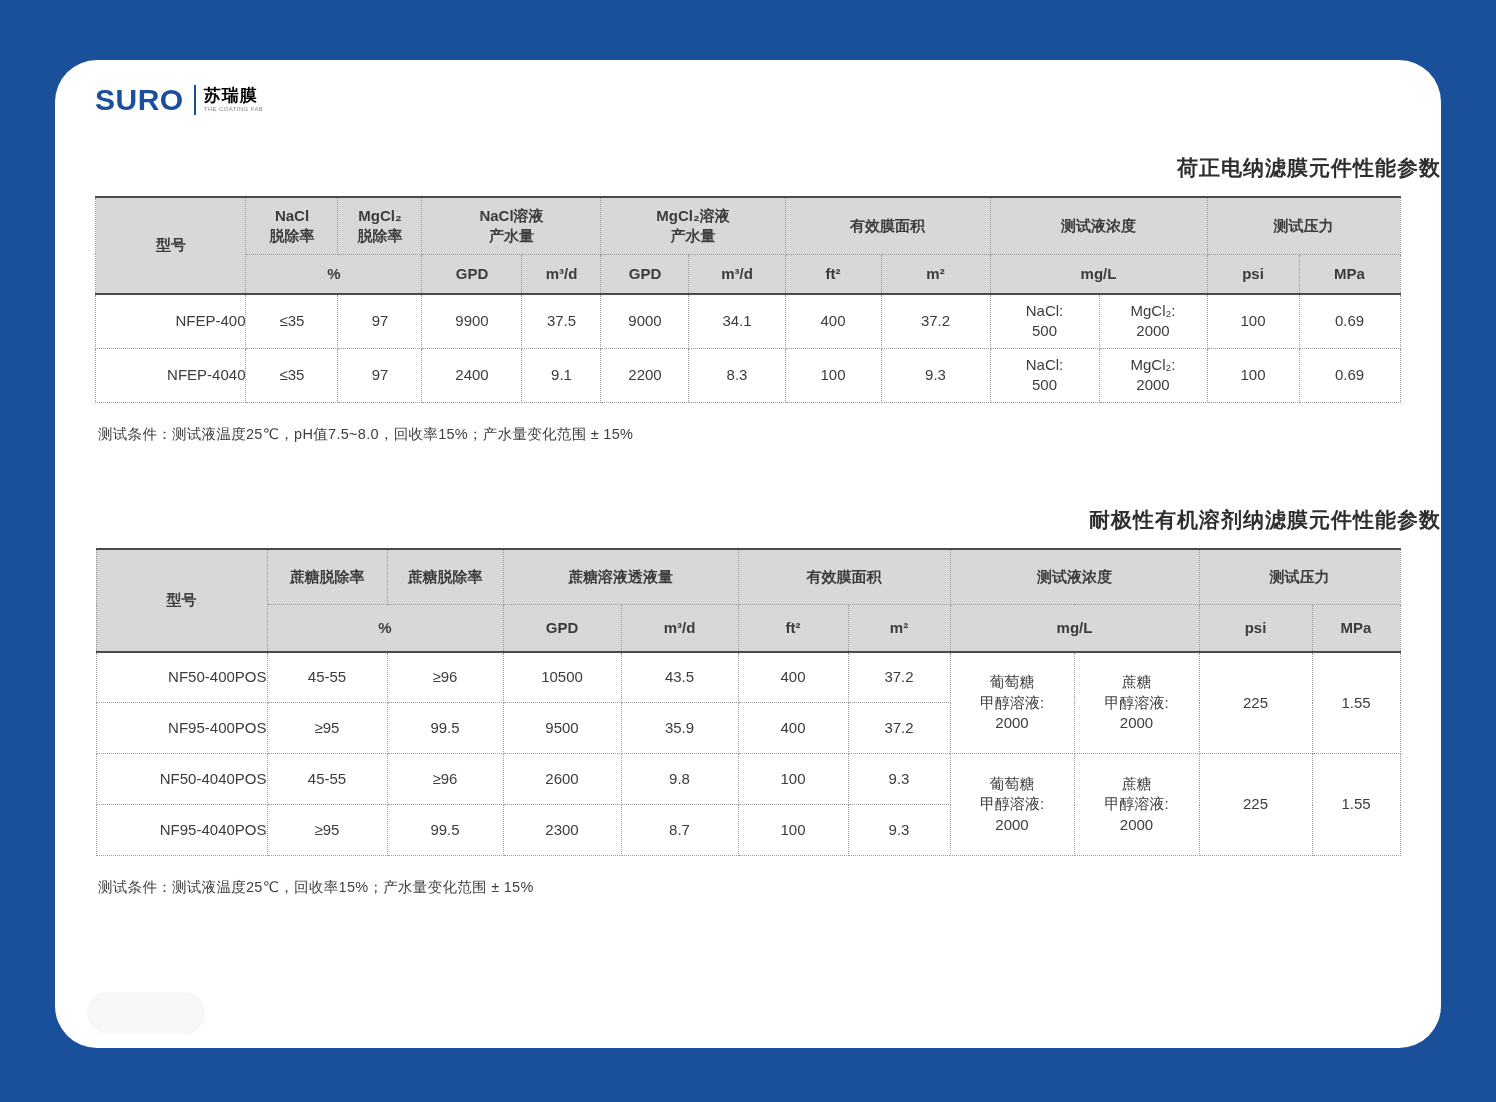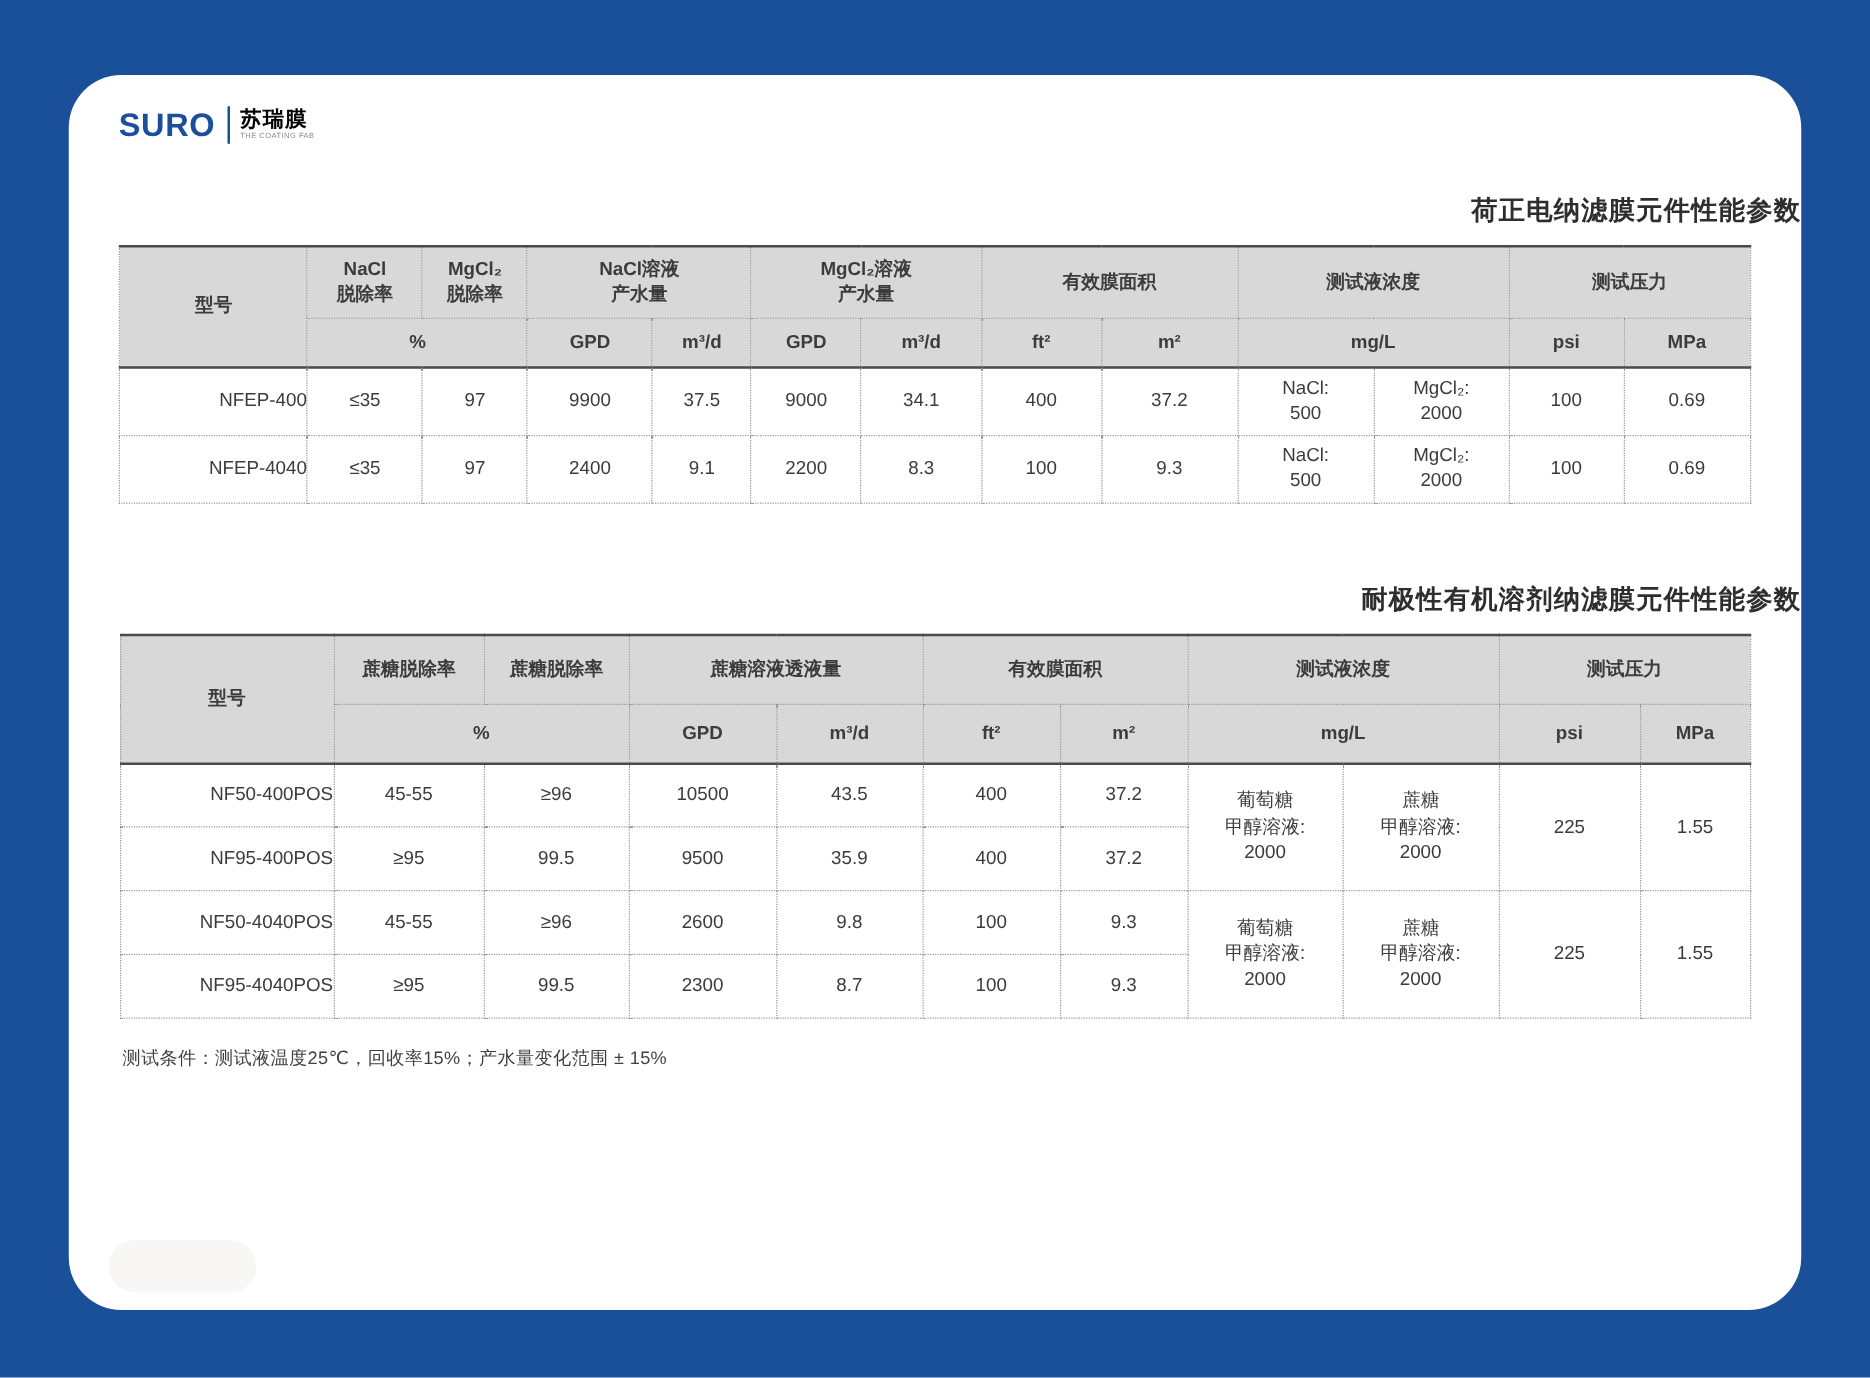--- a/index.html
+++ b/index.html
@@ -13,21 +13,21 @@
   }
   .card {
     position: absolute;
     left: 55px; top: 60px;
     width: 1386px; height: 988px;
     background: #ffffff;
     border-radius: 42px;
   }
   
   .logo { display: flex; align-items: center; margin: 20px 0 0 40px; height: 40px; }
-  .logo-brand { font-size: 26px; font-weight: bold; color: #1b4f9b; letter-spacing: 0.5px; }
+  .logo-brand { font-size: 30px; font-weight: bold; color: #1b4f9b; letter-spacing: 0.5px; }
   .logo-divider { width: 2px; height: 30px; background: #1b4f9b; margin: 0 8px 0 10px; }
   .logo-right { display: flex; flex-direction: column; justify-content: center; }
   .logo-cn { font-size: 17px; font-weight: bold; color: #000000; letter-spacing: 1px; line-height: 1.1; }
   .logo-tagline { font-size: 6px; color: #8a8a8a; letter-spacing: 0.4px; line-height: 1.2; }
   
   .page-heading { margin: 30px 0 0 45px; font-size: 27px; font-weight: bold; color: #323232; letter-spacing: 1px; }
   .section-title { text-align: right; font-size: 21px; font-weight: bold; color: #2e2e2e; letter-spacing: 1px; }
   .section-title.t1 { margin-top: 34px; }
   .section-title.t2 { margin-top: 62px; }
   
@@ -158,20 +158,21 @@
         <td>NaCl:
 500</td>
         <td>MgCl₂:
 2000</td>
         <td>100</td>
         <td>0.69</td>
       </tr>
     </tbody>
   </table>
 
+  <div class="note">测试条件：测试液温度25℃，pH值7.5~8.0，回收率15%；产水量变化范围 ± 15%</div>
 
   <div class="section-title t2">耐极性有机溶剂纳滤膜元件性能参数</div>
 
   <table class="t2-table">
     <colgroup>
       <col style="width:171px">
         <col style="width:120px">
         <col style="width:116px">
       <col style="width:118px">
         <col style="width:117px">

